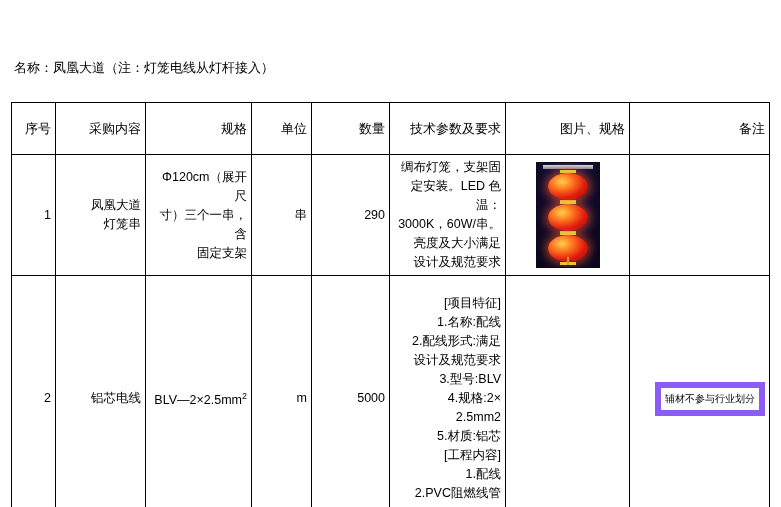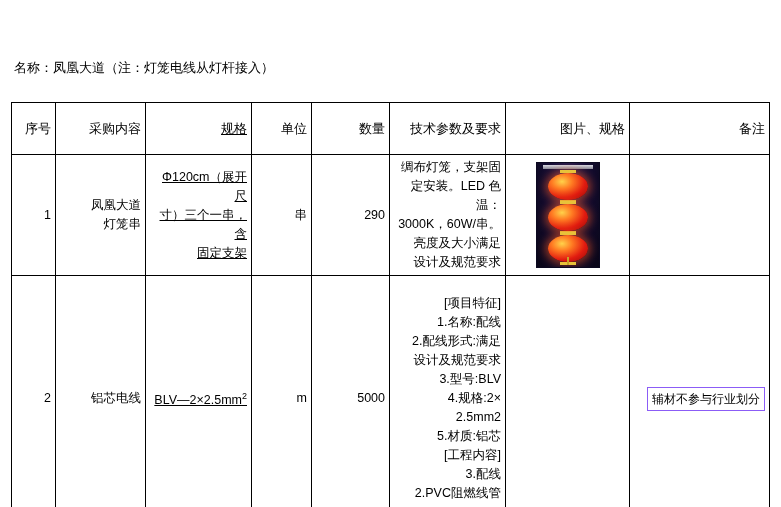--- a/index.html
+++ b/index.html
@@ -61,21 +61,21 @@
     padding: 3px 4px;
     box-sizing: border-box;
   }
   table.main th {
     font-weight: normal;
     height: 52px;
     font-size: 13px;
   }
   .c0 { width: 44px; }
   .c1 { width: 90px; }
-  .c2 { width: 106px; text-decoration: underline; }
+  .c2 { width: 106px; }
   .c3 { width: 60px; }
   .c4 { width: 78px; }
   .c5 { width: 116px; }
   .c6 { width: 124px; }
   .c7 { width: 140px; }
 
   td.tal {
     text-align: left;
     vertical-align: top;
     padding-left: 8px;
@@ -133,23 +133,23 @@
     left: 50%;
     transform: translateX(-50%);
     width: 2px;
     height: 8px;
     background: #c9a227;
     bottom: 2px;
   }
 
   .note-box {
     display: inline-block;
-    border: 1px solid #8b5cf6;
+    border: 6px solid #8b5cf6;
     padding: 2px 4px;
-    font-size: 12px;
+    font-size: 10px;
     line-height: 18px;
     white-space: nowrap;
   }
   .sup {
     font-size: 9px;
     vertical-align: super;
   }
   .ml { display: block; }
 </style>
 </head>
@@ -219,21 +219,21 @@
         <td class="c5 tal">
           <span class="ml">[项目特征]</span>
           <span class="ml">1.名称:配线</span>
           <span class="ml">2.配线形式:满足</span>
           <span class="ml">设计及规范要求</span>
           <span class="ml">3.型号:BLV</span>
           <span class="ml">4.规格:2×</span>
           <span class="ml">2.5mm2</span>
           <span class="ml">5.材质:铝芯</span>
           <span class="ml">[工程内容]</span>
-          <span class="ml">3.配线</span>
+          <span class="ml">1.配线</span>
           <span class="ml">2.PVC阻燃线管</span>
         </td>
         <td class="c6"></td>
         <td class="c7">
           <span class="note-box">辅材不参与行业划分</span>
         </td>
       </tr>
     </tbody>
   </table>
 

